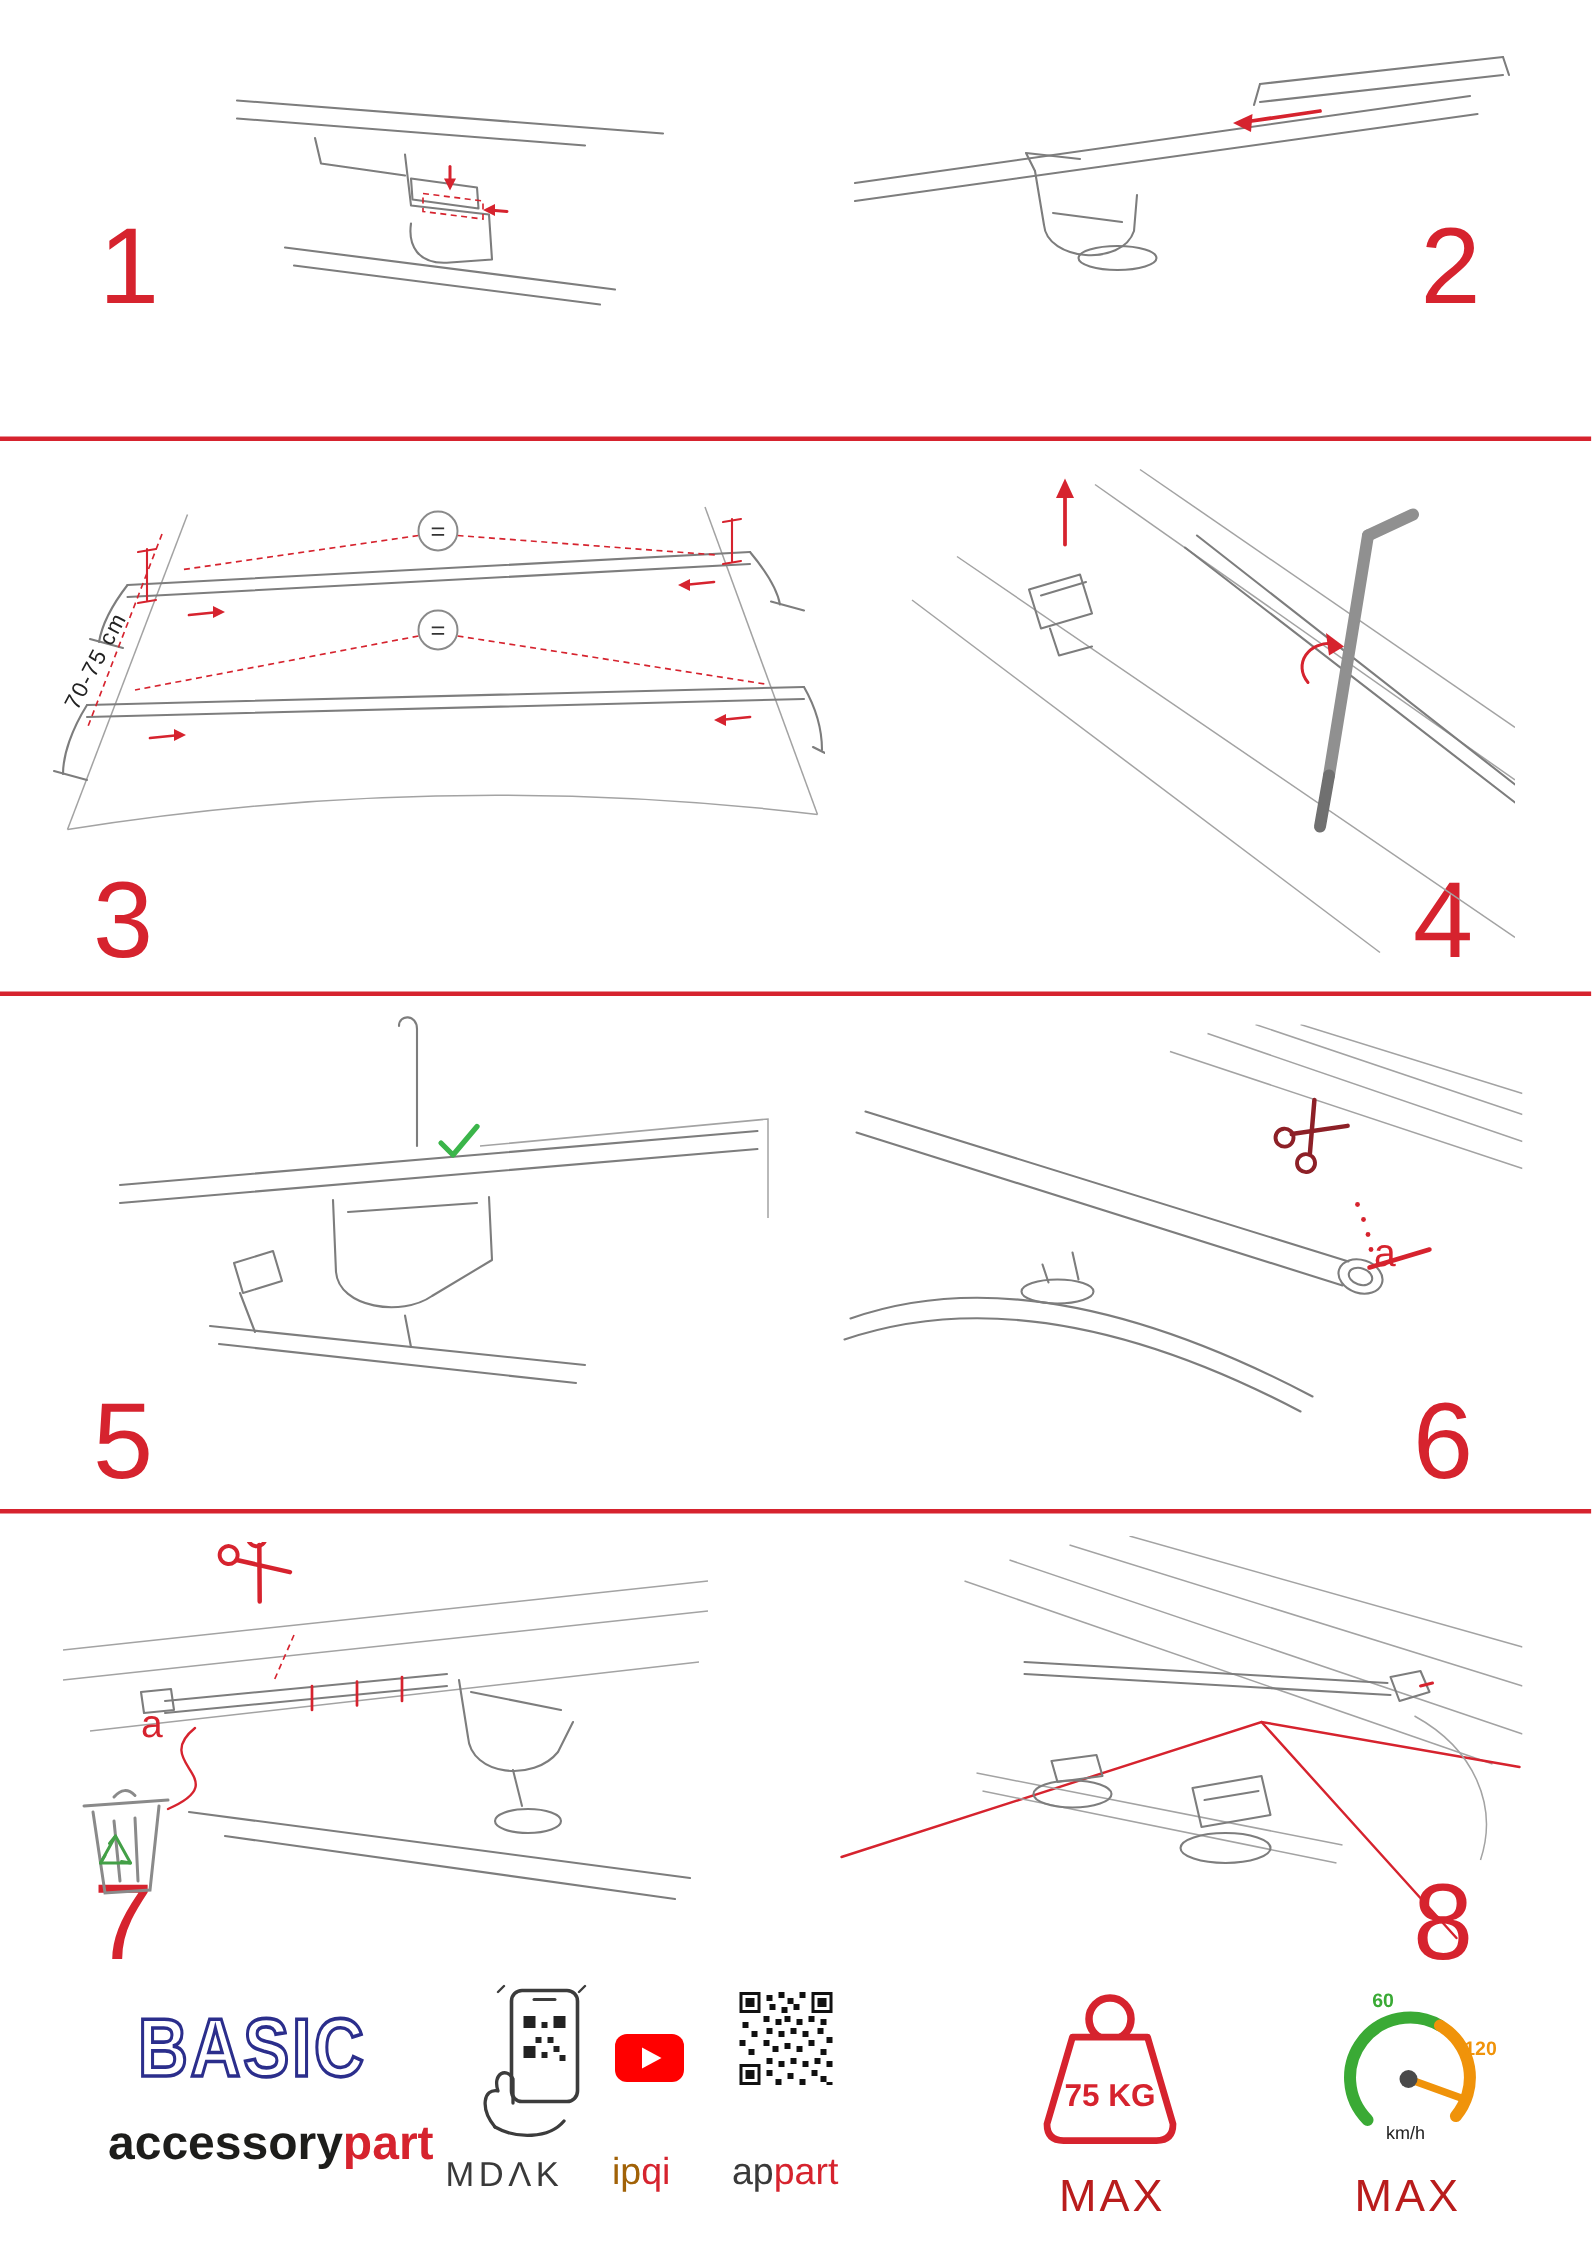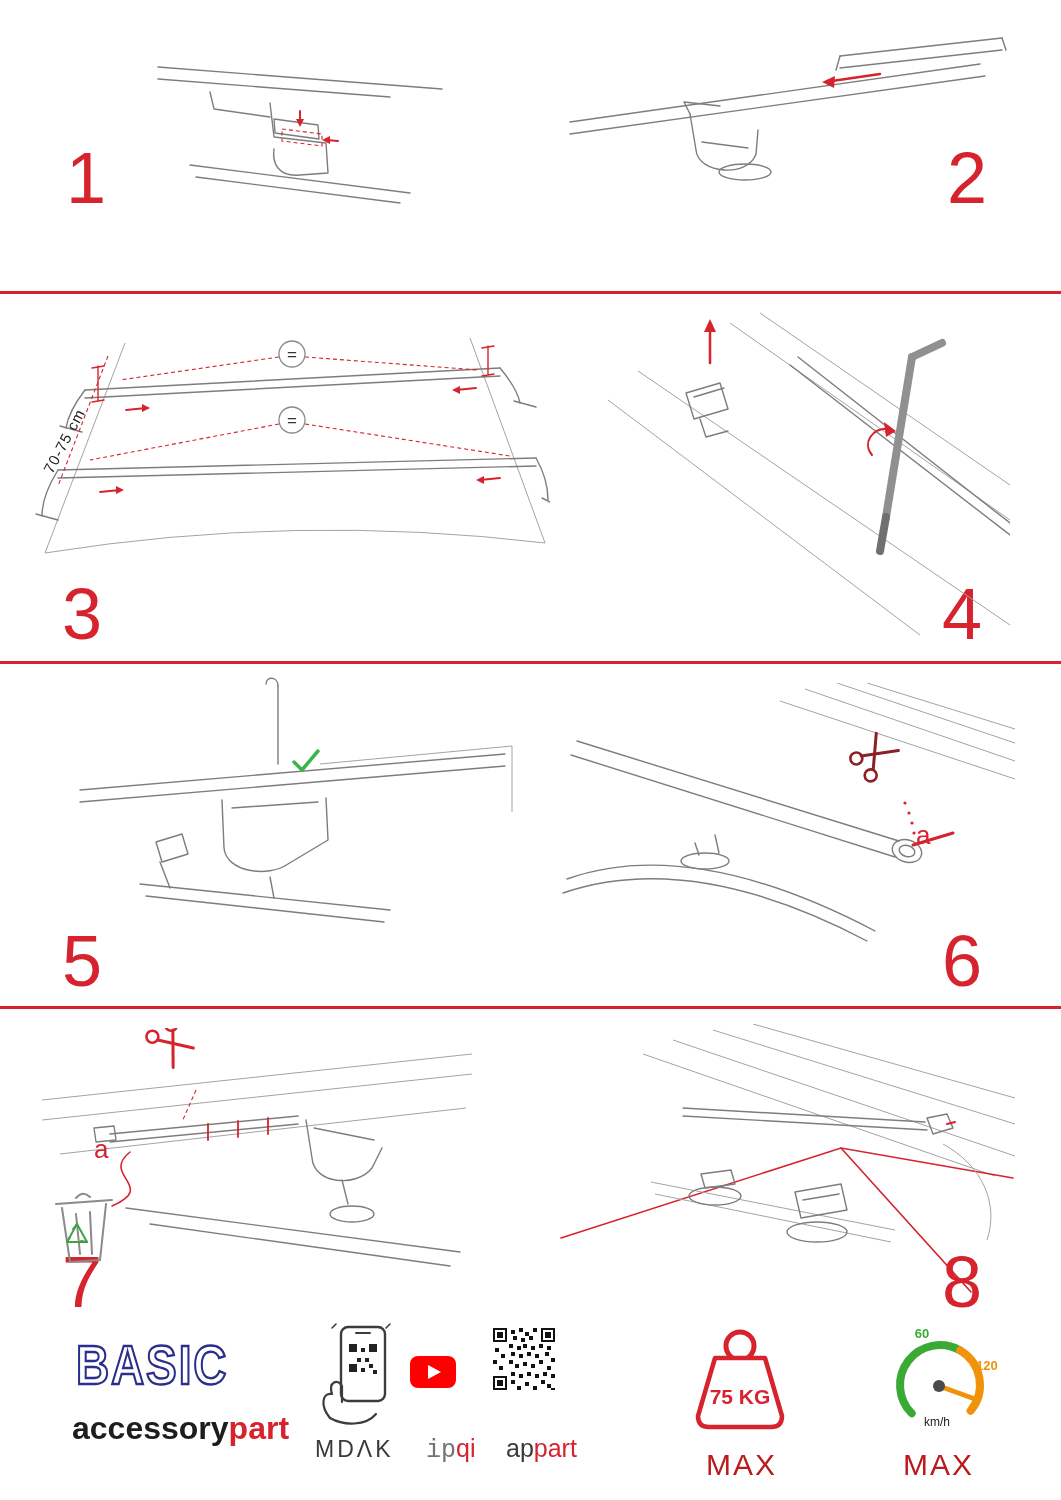--- a/index.html
+++ b/index.html
@@ -9,24 +9,24 @@
   .illo{position:absolute;}
   svg text{font-family:"Liberation Sans",sans-serif;}
   .draw{stroke:#7d7d7d;stroke-width:1.4;fill:none;stroke-linecap:round;stroke-linejoin:round;}
   .thin{stroke:#a3a3a3;stroke-width:1;fill:none;}
   .red-line{stroke:#d6232e;fill:none;stroke-linecap:round;}
   .red-dash{stroke:#d6232e;fill:none;stroke-width:1.1;stroke-dasharray:4 3;}
   .label-a{position:absolute;color:#d6232e;font-size:26px;font-weight:500;line-height:1;}
   .dim-label{position:absolute;color:#222;font-size:15px;letter-spacing:1px;transform:rotate(-62deg);transform-origin:0 0;white-space:nowrap;}
   .brand-title{display:inline-block;font-size:50px;font-weight:700;letter-spacing:2px;color:#fff;-webkit-text-stroke:2.2px #2b2e8c;transform:scale(.92,1.1);transform-origin:left top;line-height:1;}
   .brand-sub{position:absolute;font-size:32px;font-weight:700;color:#1d1d1b;line-height:1;}
-  .partner{position:absolute;font-size:25px;color:#3a3a3a;line-height:1;margin-left:18px;}
+  .partner{position:absolute;font-size:25px;color:#3a3a3a;line-height:1;}
   .mdak{letter-spacing:3px;font-weight:500;font-size:23px;}
   .max-label{position:absolute;font-size:30px;font-weight:500;letter-spacing:2px;color:#b91c1c;line-height:1;}
-  .gray-txt{color:#737373;font-family:Liberation Mono, monospace;}
+  .gray-txt{color:#a16207;}
   .accent{color:#d6232e;}
   .eq-circle{fill:#ffffff;stroke:#8a8a8a;stroke-width:1.3;}
   .eq-text{font-size:17px;fill:#333;}
   .kb-text{font-size:21px;font-weight:700;fill:#d6232e;}
   .speed-num{font-size:13px;font-weight:700;}
   .speed-unit{font-size:12px;fill:#222;}
 </style>
 </head>
 <body>
 
@@ -234,21 +234,21 @@
     <ellipse class="draw" cx="160" cy="172" rx="26" ry="9"></ellipse>
     <path class="draw" d="M146,150 L176,146 L180,160 L150,164 Z"></path>
     <ellipse class="draw" cx="262" cy="208" rx="30" ry="10"></ellipse>
     <path class="draw" d="M240,168 L286,160 L292,186 L246,194 Z"></path>
     <path class="draw" d="M248,176 L284,170"></path>
     <path class="thin" d="M388,120 C428,142 444,180 432,216"></path>
   </svg>
 
   <div>
 
-    <div style="position:absolute;left:76px;top:1338px">
+    <div style="position:absolute;left:92px;top:1338px">
       <span class="brand-title">BASIC</span>
     </div>
     <div class="brand-sub" style="left:72px;top:1412px">
       <span>accessory</span><span class="accent">part</span>
     </div>
 
     <svg class="illo" style="left:314px;top:1322px" width="80" height="106" viewBox="0 0 80 106">
       <rect x="27" y="5" width="44" height="74" rx="7" stroke="#3c3c3c" stroke-width="2.4" fill="#fff"></rect>
       <path d="M42,11 L56,11" stroke="#3c3c3c" stroke-width="2" stroke-linecap="round"></path>
       <g fill="#222">

